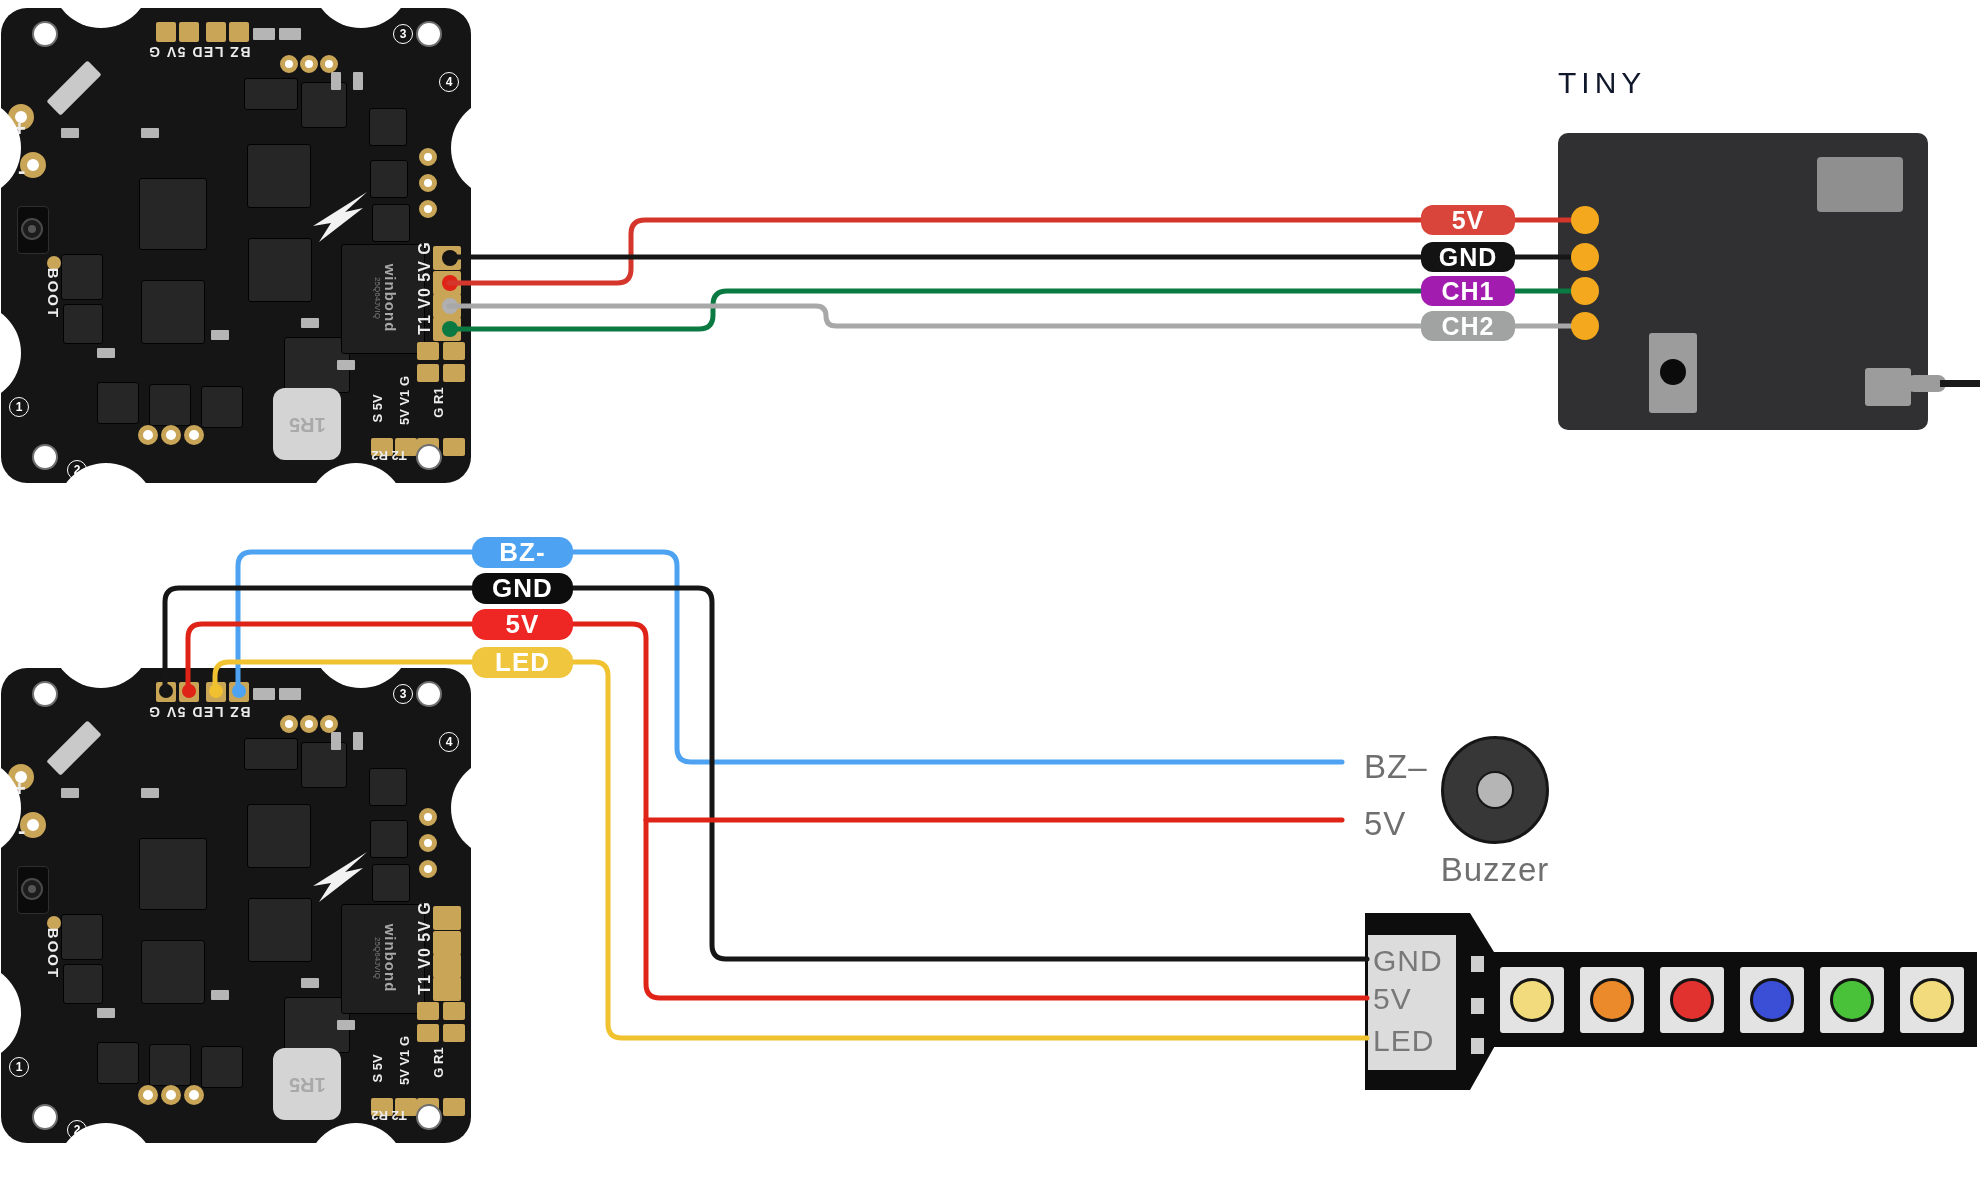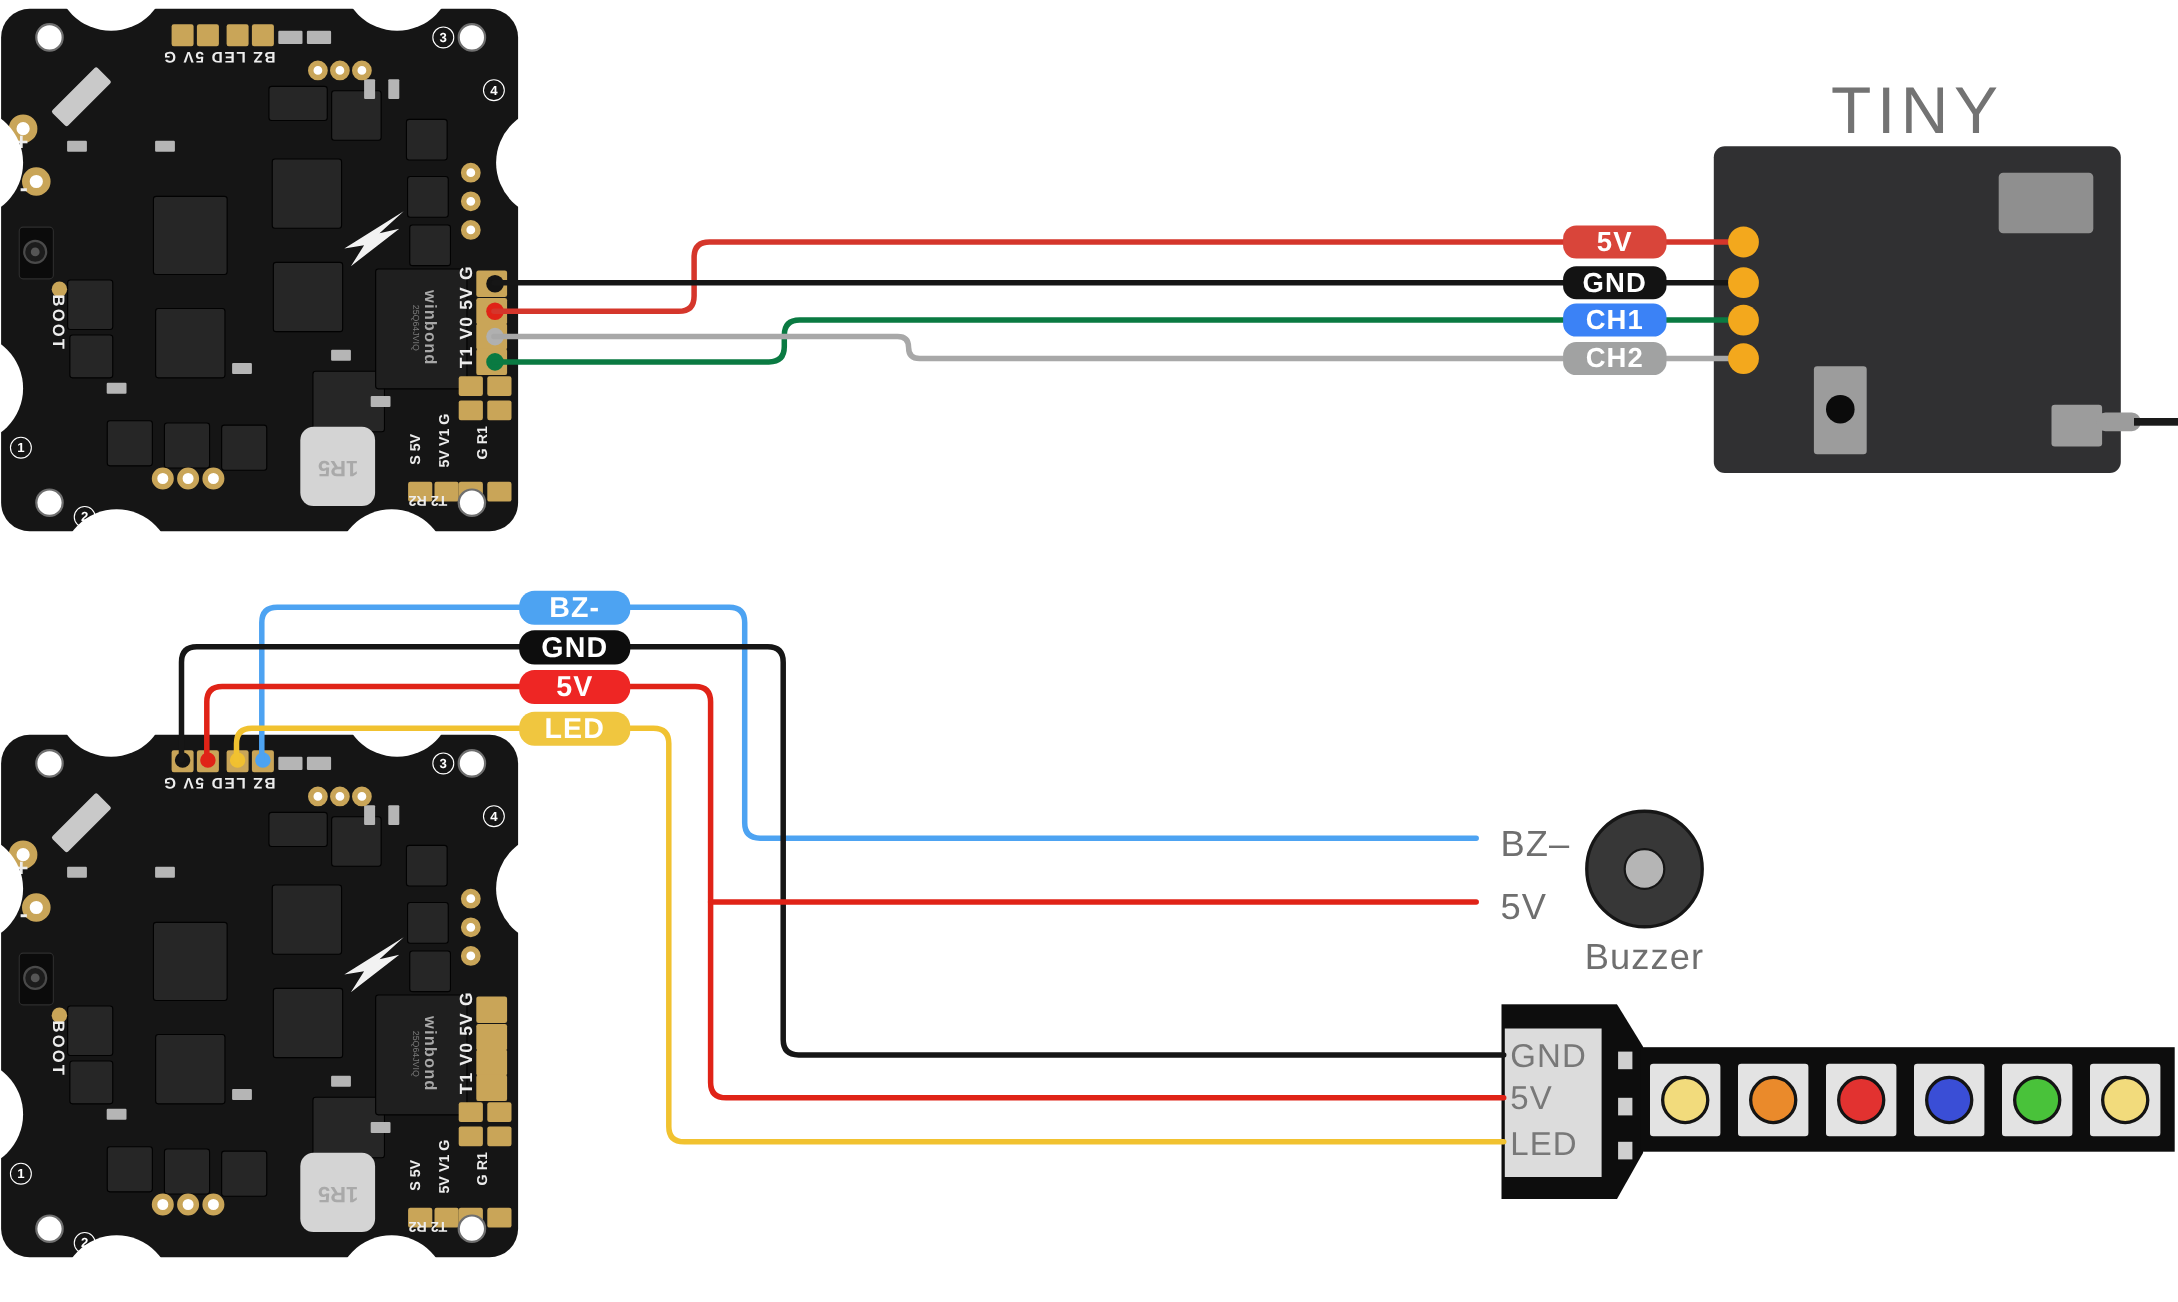--- a/index.html
+++ b/index.html
@@ -1,20 +1,20 @@
 <!DOCTYPE html>
 <html><head>
 <meta charset="utf-8">
 <style>
   html,body{margin:0;padding:0;background:#ffffff;}
   .stage{position:relative;width:1980px;height:1184px;background:#ffffff;overflow:hidden;
          font-family:"Liberation Sans",sans-serif;}
   .a{position:absolute;}
   
-  .tiny-title{position:absolute;color:#737373;text-align:center;letter-spacing:5px;font-size:60px;}
+  .tiny-title{position:absolute;color:#0f172a;text-align:left;letter-spacing:5px;font-size:30px;}
   .tiny-body{position:absolute;background:#303032;border-radius:10px;}
   .tpad{position:absolute;border-radius:50%;}
   
   .badge{position:absolute;color:#fff;display:flex;align-items:center;justify-content:center;
          font-weight:bold;letter-spacing:1px;}
   
   #wires{position:absolute;left:0;top:0;pointer-events:none;}
   
   .fc{position:absolute;width:470px;height:475px;}
   .fc-base{position:absolute;left:0;top:0;width:470px;height:475px;background:#151515;border-radius:26px;}
@@ -297,21 +297,21 @@
       <path d="M 238 691 L 238 566 Q 238 552 252 552 L 663 552 Q 677 552 677 566 L 677 748 Q 677 762 691 762 L 1342 762" fill="none" stroke="#4da3f2" stroke-width="5" stroke-linecap="round"></path>
       <path d="M 165 691 L 165 602 Q 165 588 179 588 L 698 588 Q 712 588 712 602 L 712 945 Q 712 959 726 959 L 1367 959" fill="none" stroke="#161616" stroke-width="5" stroke-linecap="round"></path>
       <path d="M 188 691 L 188 638 Q 188 624 202 624 L 632 624 Q 646 624 646 638 L 646 984 Q 646 998 660 998 L 1367 998" fill="none" stroke="#e02317" stroke-width="5" stroke-linecap="round"></path>
       <path d="M 646 820 L 1342 820" fill="none" stroke="#e02317" stroke-width="5" stroke-linecap="round"></path>
       <path d="M 215 691 L 215 676 Q 215 662 229 662 L 594 662 Q 608 662 608 676 L 608 1024 Q 608 1038 622 1038 L 1367 1038" fill="none" stroke="#f1c230" stroke-width="5" stroke-linecap="round"></path>
     </svg>
 
   <div id="badges-top">
       <div class="badge" style="left: 1421px; top: 205px; width: 94px; height: 30px; background: rgb(217, 69, 58); color: rgb(255, 255, 255); border-radius: 12px; font-size: 25px;">5V</div>
       <div class="badge" style="left: 1421px; top: 242px; width: 94px; height: 30px; background: rgb(19, 19, 19); color: rgb(255, 255, 255); border-radius: 12px; font-size: 25px;">GND</div>
-      <div class="badge" style="left: 1421px; top: 276px; width: 94px; height: 30px; background: #3b82f6; color: rgb(255, 255, 255); border-radius: 12px; font-size: 25px;">CH1</div>
+      <div class="badge" style="left: 1421px; top: 276px; width: 94px; height: 30px; background: #a21caf; color: rgb(255, 255, 255); border-radius: 12px; font-size: 25px;">CH1</div>
       <div class="badge" style="left: 1421px; top: 311px; width: 94px; height: 30px; background: rgb(161, 162, 162); color: rgb(255, 255, 255); border-radius: 12px; font-size: 25px;">CH2</div>
     </div>
   <div id="badges-bottom">
       <div class="badge" style="left: 472px; top: 536.5px; width: 101px; height: 31px; background: rgb(77, 163, 242); color: rgb(255, 255, 255); border-radius: 14px; font-size: 26px;">BZ-</div>
       <div class="badge" style="left: 472px; top: 572.5px; width: 101px; height: 31px; background: rgb(13, 13, 13); color: rgb(255, 255, 255); border-radius: 14px; font-size: 26px;">GND</div>
       <div class="badge" style="left: 472px; top: 608.5px; width: 101px; height: 31px; background: rgb(238, 38, 36); color: rgb(255, 255, 255); border-radius: 14px; font-size: 26px;">5V</div>
       <div class="badge" style="left: 472px; top: 646.5px; width: 101px; height: 31px; background: rgb(240, 198, 63); color: rgb(255, 255, 255); border-radius: 14px; font-size: 26px;">LED</div>
     </div>
   <div id="tiny-pads">
       <div class="tpad" style="left: 1571px; top: 206px; width: 28px; height: 28px; background: rgb(243, 168, 29);"></div>

